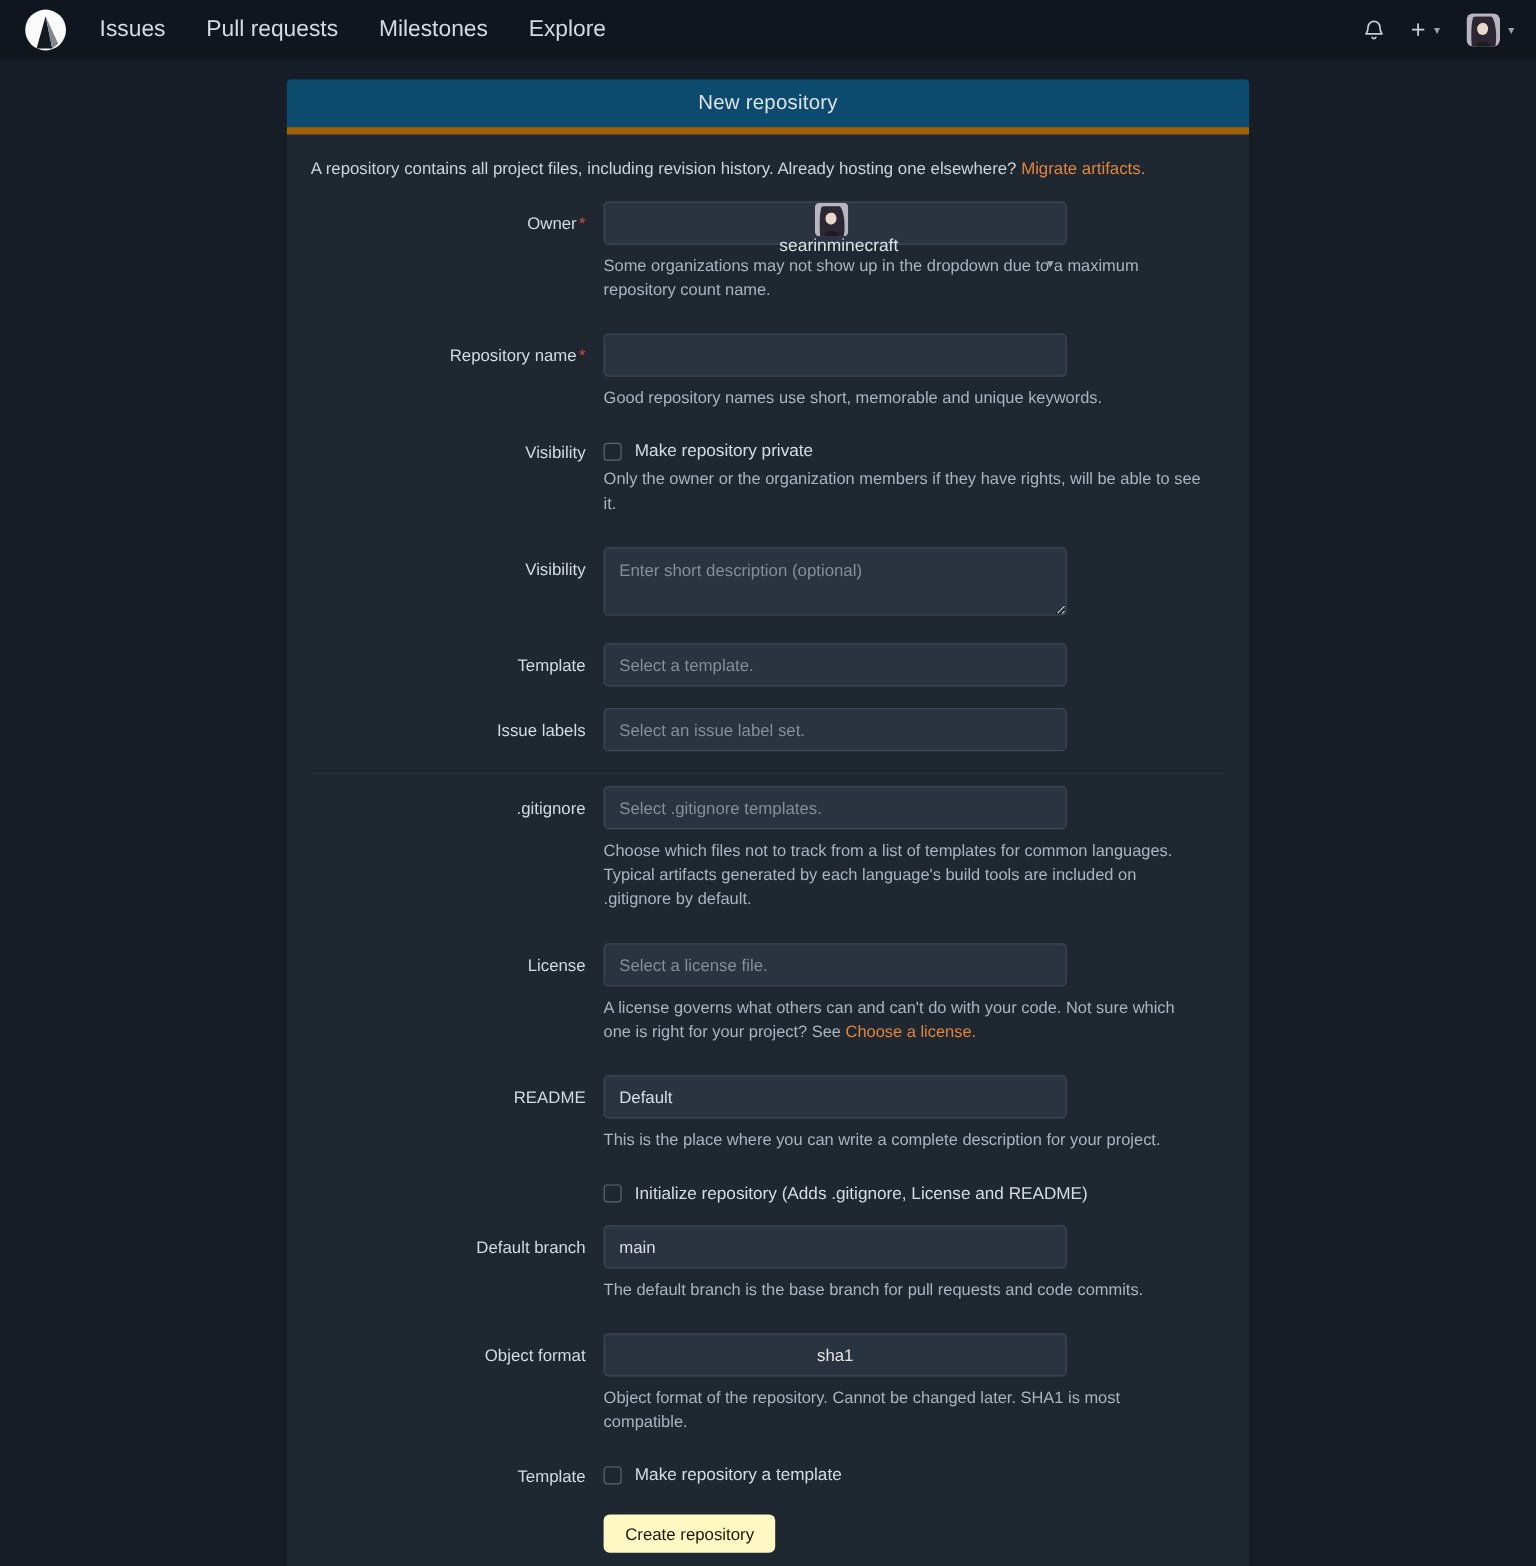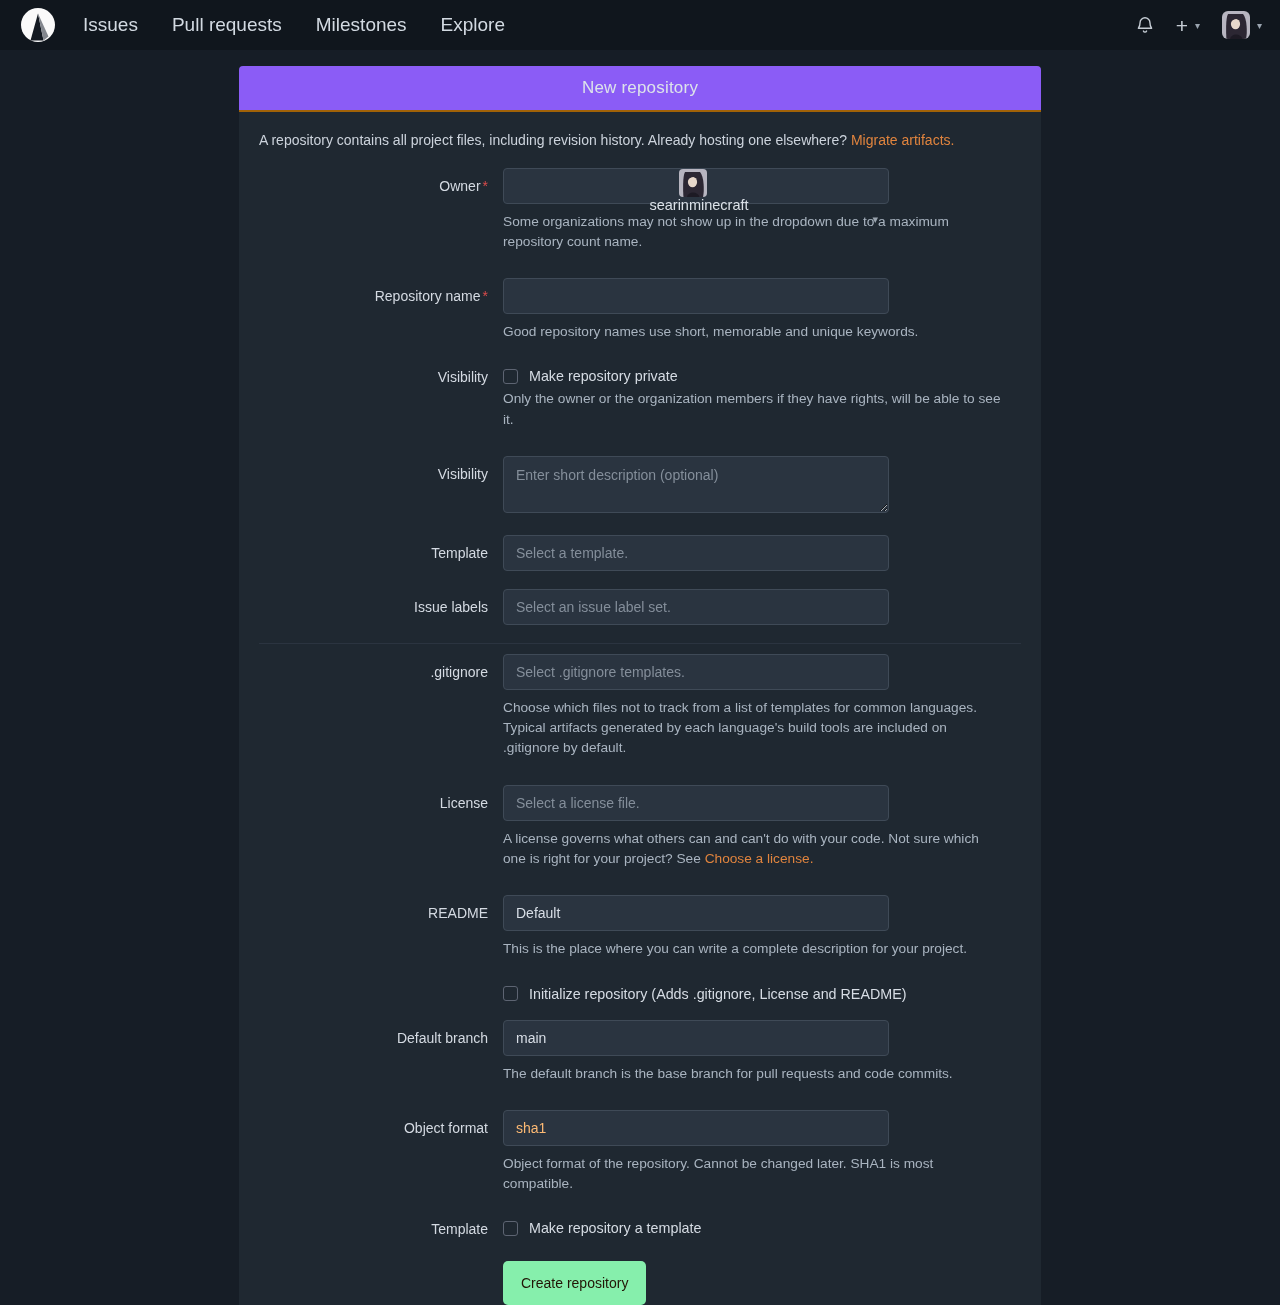--- a/index.html
+++ b/index.html
@@ -42,22 +42,22 @@
   
   .panel {
     width: 802px;
     margin: 16px auto 0 auto;
     background: #1f2831;
     border-radius: 4px;
     overflow: hidden;
   }
   .panel-header {
     height: 46px;
-    background: #8b5cf6;
-    border-bottom: 2px solid #a16207;
+    background: #0c4a6e;
+    border-bottom: 6px solid #a16207;
     display: flex;
     align-items: center;
     justify-content: center;
   }
   .panel-title {
     color: #dde3ea;
     font-size: 17px;
     font-weight: 500;
     letter-spacing: .2px;
   }
@@ -87,21 +87,21 @@
     width: 386px;
     background: #2a3440;
     border: 1px solid #3f4a57;
     border-radius: 4px;
     color: #d8dee6;
     font-size: 14px;
     font-family: "Liberation Sans", sans-serif;
   }
   .text-input { height: 36px; padding: 0 12px; }
   .text-input::placeholder, textarea.desc::placeholder { color: #848e9a; opacity: 1; }
-  .text-input.muted-value { color: #fdba74; }
+  .text-input.muted-value { color: #e5e5e5; text-align: center; }
   textarea.desc { height: 57px; padding: 9px 12px; resize: vertical; line-height: 1.35; }
 
   .select-box {
     height: 36px;
     display: flex;
     align-items: center;
     padding: 0 10px 0 4px;
     cursor: pointer;
     flex-direction: column;
   }
@@ -128,23 +128,23 @@
   .cb-label { margin-left: 11px; color: #d6dce4; font-size: 14.3px; }
 
   .divider {
     border: 0;
     border-top: 1px solid #2b3440;
     margin: 18px 0 10px 0;
   }
 
   .submit-row { display: flex; margin-bottom: 0; }
   .btn-primary {
-    height: 44px;
+    height: 32px;
     padding: 0 18px;
-    background: #86efac;
+    background: #fef9c3;
     color: #221505;
     border: none;
     border-radius: 5px;
     font-size: 14px;
     font-weight: 500;
     font-family: "Liberation Sans", sans-serif;
     cursor: pointer;
   }
 </style>
 </head>

